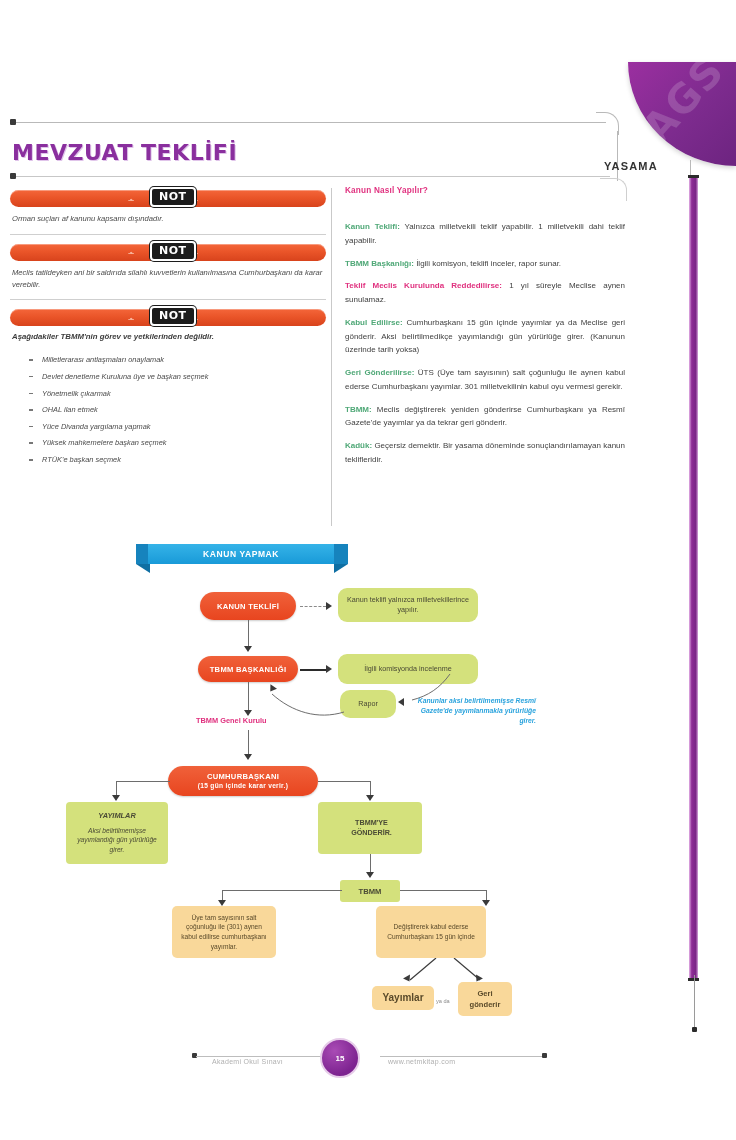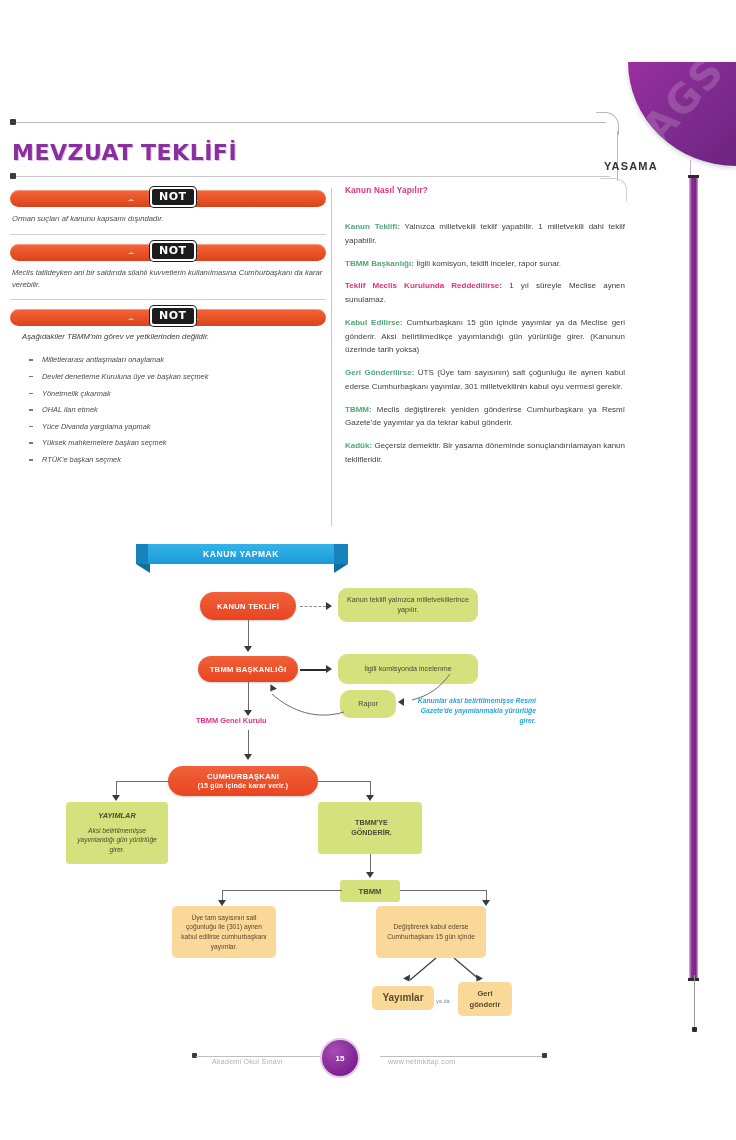--- a/index.html
+++ b/index.html
@@ -111,21 +111,21 @@
     padding:1px 7px 2px;font-size:11px;font-weight:bold;letter-spacing:.5px;
     font-family:"DejaVu Sans",sans-serif;
     box-shadow:0 0 0 1px #1c1c1c;
   }
   .note-text{
     font-size:7.6px;font-style:italic;line-height:1.55;color:#4a4a4a;margin:4px 2px 0 2px;
   }
   .hr-thin{height:1px;background:#cfcfcf;margin:9px 0 9px 0;}
 
   .list-head{
-    font-size:7.8px;font-weight:normal;font-style:italic;color:#3c3c3c;margin:5px 2px 7px 12px;
+    font-size:7.8px;font-weight:bold;font-style:italic;color:#3c3c3c;margin:5px 2px 7px 2px;
   }
   ul.notelist{margin:14px;padding:0;list-style:none;}
   ul.notelist li{
     position:relative;font-size:7.4px;font-style:italic;color:#4a4a4a;
     padding-left:18px;margin-bottom:7px;line-height:1.3;
   }
   ul.notelist li:before{
     content:"";position:absolute;left:5px;top:4px;width:4px;height:1.5px;background:#777;
   }
 
@@ -274,21 +274,21 @@
     <p class="r-p">
       <span class="r-k red">Teklif Meclis Kurulunda Reddedilirse:</span><span> 1 yıl süreyle Meclise aynen sunulamaz.</span>
     </p>
     <p class="r-p">
       <span class="r-k">Kabul Edilirse:</span><span> Cumhurbaşkanı 15 gün içinde yayımlar ya da Meclise geri gönderir. Aksi belirtilmedikçe yayımlandığı gün yürürlüğe girer. (Kanunun üzerinde tarih yoksa)</span>
     </p>
     <p class="r-p">
       <span class="r-k">Geri Gönderilirse:</span><span> ÜTS (Üye tam sayısının) salt çoğunluğu ile aynen kabul ederse Cumhurbaşkanı yayımlar. 301 milletvekilinin kabul oyu vermesi gerekir.</span>
     </p>
     <p class="r-p">
-      <span class="r-k">TBMM:</span><span> Meclis değiştirerek yeniden gönderirse Cumhurbaşkanı ya Resmî Gazete'de yayımlar ya da tekrar kabul gönderir.</span>
+      <span class="r-k">TBMM:</span><span> Meclis değiştirerek yeniden gönderirse Cumhurbaşkanı ya Resmî Gazete'de yayımlar ya da tekrar geri gönderir.</span>
     </p>
     <p class="r-p">
       <span class="r-k">Kadük:</span><span> Geçersiz demektir. Bir yasama döneminde sonuçlandırılamayan kanun teklifleridir.</span>
     </p>
   </div>
 
   <div class="flow">
 
     <div class="ribbon-l"></div>
     <div class="ribbon-r"></div>

